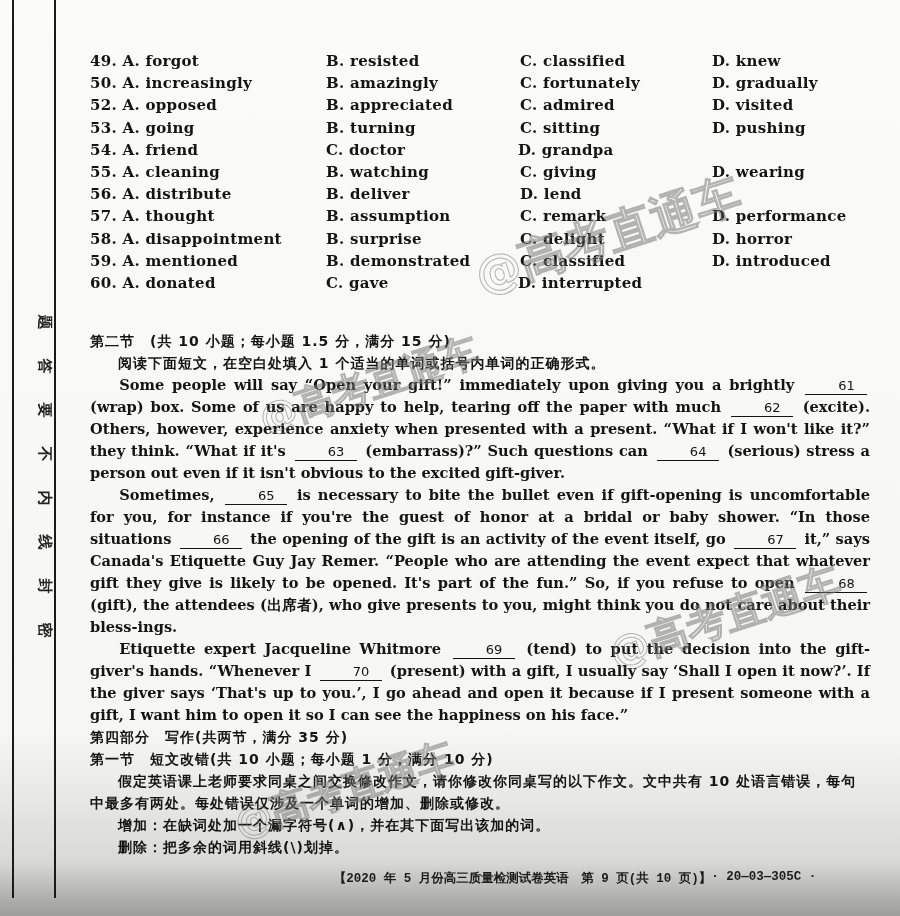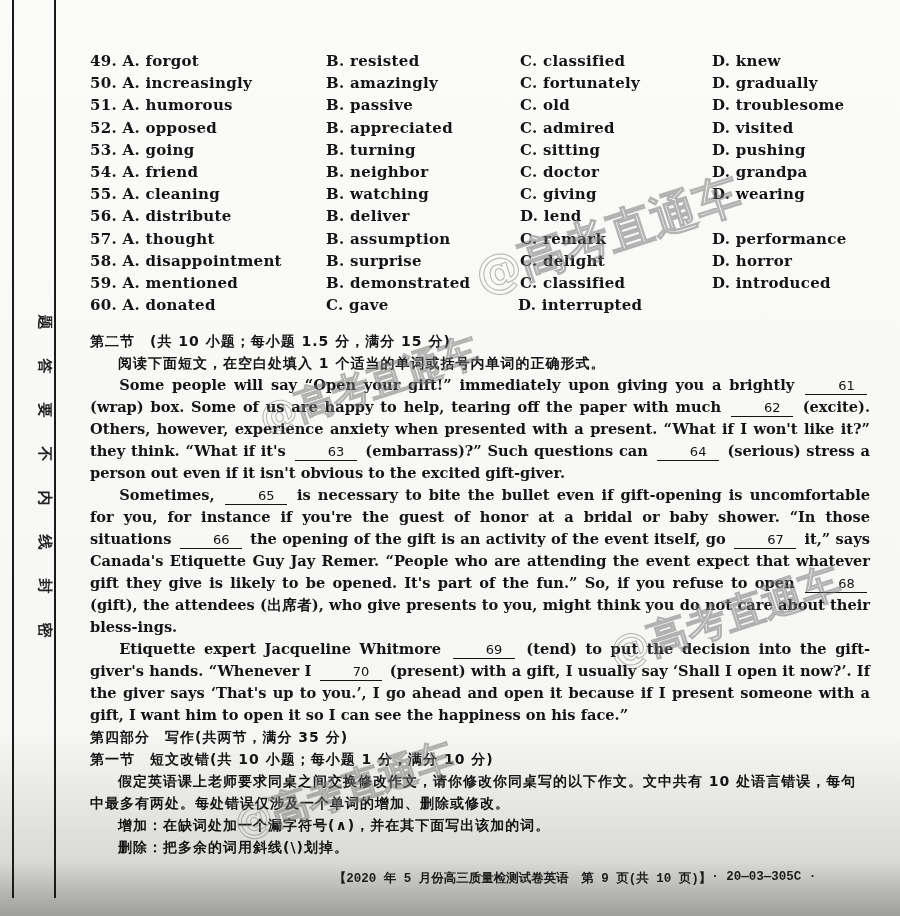--- a/index.html
+++ b/index.html
@@ -89,40 +89,33 @@
         <span class="c cC">C. classified</span>
         <span class="c cD">D. knew</span>
       </div>
       <div class="opt-row">
         <span class="c cA"><span>50.</span> <span>A. increasingly</span></span>
         <span class="c cB">B. amazingly</span>
         <span class="c cC">C. fortunately</span>
         <span class="c cD">D. gradually</span>
       </div>
       <div class="opt-row">
-        <span class="c cA"><span>51.</span> <span>A. humorous</span></span>
-        <span class="c cB">B. passive</span>
-        <span class="c cC">C. old</span>
-        <span class="c cD">D. troublesome</span>
-      </div>
-      <div class="opt-row">
         <span class="c cA"><span>52.</span> <span>A. opposed</span></span>
         <span class="c cB">B. appreciated</span>
         <span class="c cC">C. admired</span>
         <span class="c cD">D. visited</span>
       </div>
       <div class="opt-row">
         <span class="c cA"><span>53.</span> <span>A. going</span></span>
         <span class="c cB">B. turning</span>
         <span class="c cC">C. sitting</span>
         <span class="c cD">D. pushing</span>
       </div>
       <div class="opt-row">
         <span class="c cA"><span>54.</span> <span>A. friend</span></span>
-        <span class="c cB">B. neighbor</span>
         <span class="c cC">C. doctor</span>
         <span class="c cD">D. grandpa</span>
       </div>
       <div class="opt-row">
         <span class="c cA"><span>55.</span> <span>A. cleaning</span></span>
         <span class="c cB">B. watching</span>
         <span class="c cC">C. giving</span>
         <span class="c cD">D. wearing</span>
       </div>
       <div class="opt-row">

